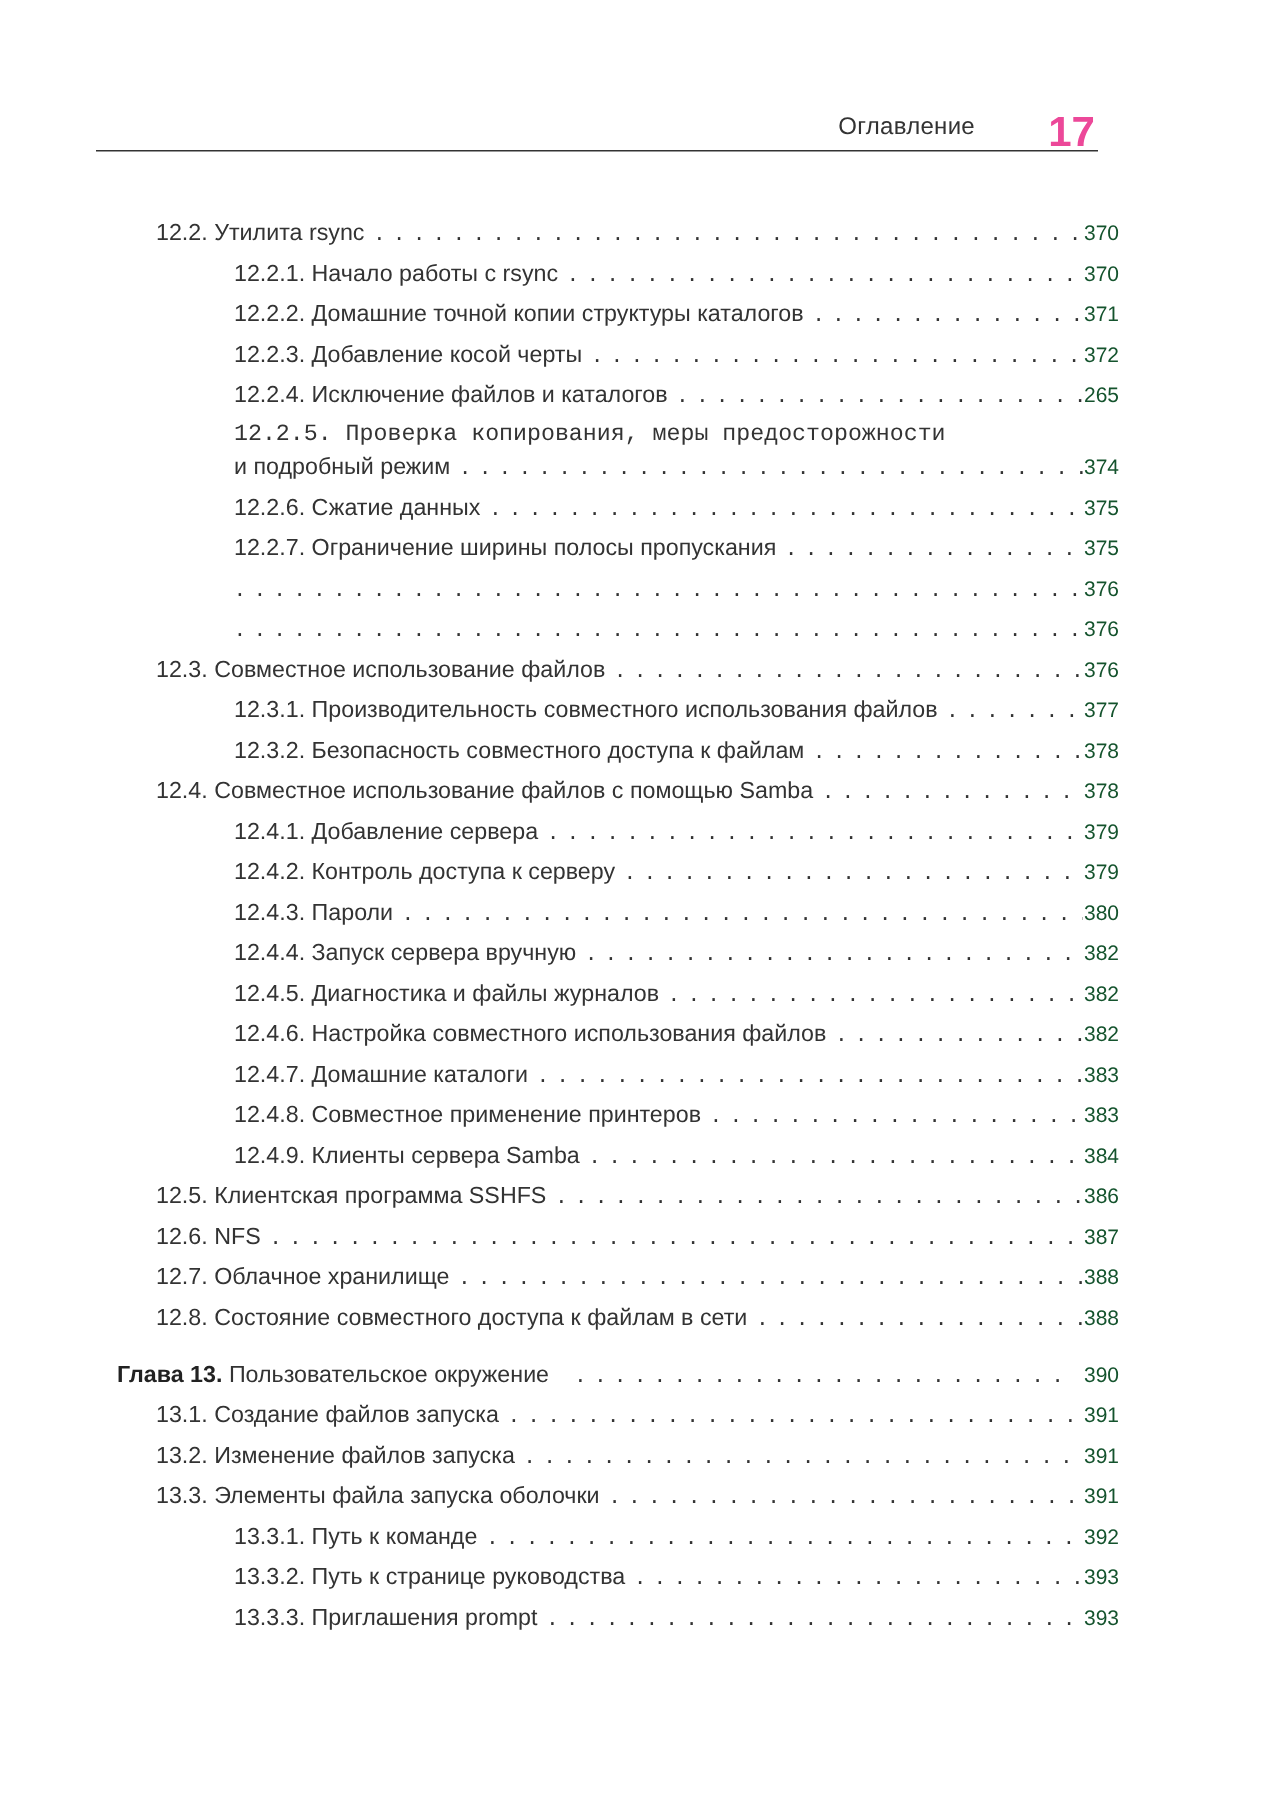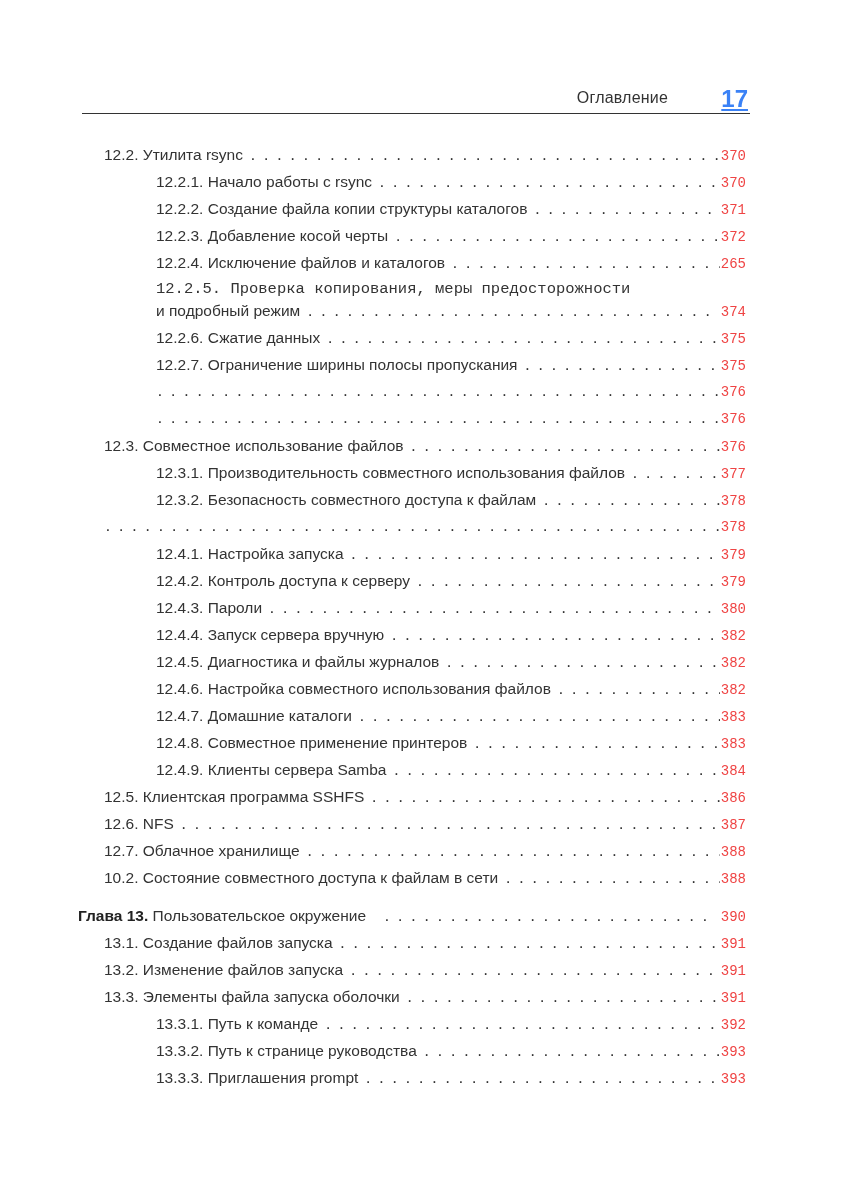--- a/index.html
+++ b/index.html
@@ -16,43 +16,41 @@
       color: #2a2a2a;
     }
     .page {
       position: absolute;
       left: 0; top: 0;
       width: 849px; height: 1200px;
       background: #ffffff;
     }
     .running-header {
       position: absolute;
-      left: 82px;
+      left: 64px;
       top: 70px;
       width: 668px;
       height: 30px;
       border-bottom: 1.5px solid #333;
-      margin-top: 13px;
     }
     .running-title {
       position: absolute;
       right: 82px;
       top: 6px;
       font-size: 16px;
       color: #333;
       letter-spacing: 0.2px;
     }
     .page-number {
       position: absolute;
       right: 2px;
       top: 2px;
-      font-size: 24px;
+      font-size: 28px;
       font-weight: bold;
-      color: #3b82f6;
-      text-decoration: underline;
+      color: #ec4899;
     }
     .toc-row {
       position: absolute;
       right: 103px;
       height: 22px;
       display: flex;
       align-items: baseline;
       font-size: 15.5px;
       line-height: 22px;
       white-space: nowrap;
@@ -77,23 +75,23 @@
       letter-spacing: 1.6px;
       color: #333;
       white-space: nowrap;
     }
     .leader::after {
       content: ". . . . . . . . . . . . . . . . . . . . . . . . . . . . . . . . . . . . . . . . . . . . . . . . . . . . . . . . . . . . . . . . . . . . . . . . . . . . . . . . . . . . . . . . . . . . . . . . . .";
       letter-spacing: -1.2px;
     }
     .toc-page {
       flex: 0 0 auto;
-      font-family: Liberation Mono, monospace;
+      font-family: Liberation Sans, sans-serif;
       font-size: 14px;
-      color: #ef4444;
+      color: #14532d;
       padding-left: 1px;
     }
     .toc-cont-line {
       position: absolute;
       left: 156px;
       height: 22px;
       font-size: 15.5px;
       line-height: 22px;
       color: #333;
       white-space: nowrap;
@@ -114,21 +112,21 @@
     <span class="toc-text">12.2. Утилита rsync</span>
     <span class="leader"></span>
     <span class="toc-page">370</span>
   </div>
   <div class="toc-row level-2" style="top:171px">
     <span class="toc-text">12.2.1. Начало работы с rsync</span>
     <span class="leader"></span>
     <span class="toc-page">370</span>
   </div>
   <div class="toc-row level-2" style="top:198px">
-    <span class="toc-text">12.2.2. Создание файла копии структуры каталогов</span>
+    <span class="toc-text">12.2.2. Домашние точной копии структуры каталогов</span>
     <span class="leader"></span>
     <span class="toc-page">371</span>
   </div>
   <div class="toc-row level-2" style="top:225px">
     <span class="toc-text">12.2.3. Добавление косой черты</span>
     <span class="leader"></span>
     <span class="toc-page">372</span>
   </div>
   <div class="toc-row level-2" style="top:252px">
     <span class="toc-text">12.2.4. Исключение файлов и каталогов</span>
@@ -172,25 +170,26 @@
     <span class="leader"></span>
     <span class="toc-page">377</span>
   </div>
   <div class="toc-row level-2" style="top:489px">
     <span class="toc-text">12.3.2. Безопасность совместного доступа к файлам</span>
     <span class="leader"></span>
     <span class="toc-page">378</span>
   </div>
 
   <div class="toc-row level-1" style="top:516px">
+    <span class="toc-text">12.4. Совместное использование файлов с помощью Samba</span>
     <span class="leader"></span>
     <span class="toc-page">378</span>
   </div>
   <div class="toc-row level-2" style="top:543px">
-    <span class="toc-text">12.4.1. Настройка запуска</span>
+    <span class="toc-text">12.4.1. Добавление сервера</span>
     <span class="leader"></span>
     <span class="toc-page">379</span>
   </div>
   <div class="toc-row level-2" style="top:570px">
     <span class="toc-text">12.4.2. Контроль доступа к серверу</span>
     <span class="leader"></span>
     <span class="toc-page">379</span>
   </div>
   <div class="toc-row level-2" style="top:597px">
     <span class="toc-text">12.4.3. Пароли</span>
@@ -237,21 +236,21 @@
     <span class="toc-text">12.6. NFS</span>
     <span class="leader"></span>
     <span class="toc-page">387</span>
   </div>
   <div class="toc-row level-1" style="top:840px">
     <span class="toc-text">12.7. Облачное хранилище</span>
     <span class="leader"></span>
     <span class="toc-page">388</span>
   </div>
   <div class="toc-row level-1" style="top:867px">
-    <span class="toc-text">10.2. Состояние совместного доступа к файлам в сети</span>
+    <span class="toc-text">12.8. Состояние совместного доступа к файлам в сети</span>
     <span class="leader"></span>
     <span class="toc-page">388</span>
   </div>
 
   <div class="toc-row level-0" style="top:905px">
     <span class="toc-text"><span class="chapter-label">Глава 13.</span> <span>Пользовательское окружение</span></span>
     <span class="leader"></span>
     <span class="toc-page">390</span>
   </div>
   <div class="toc-row level-1" style="top:932px">

